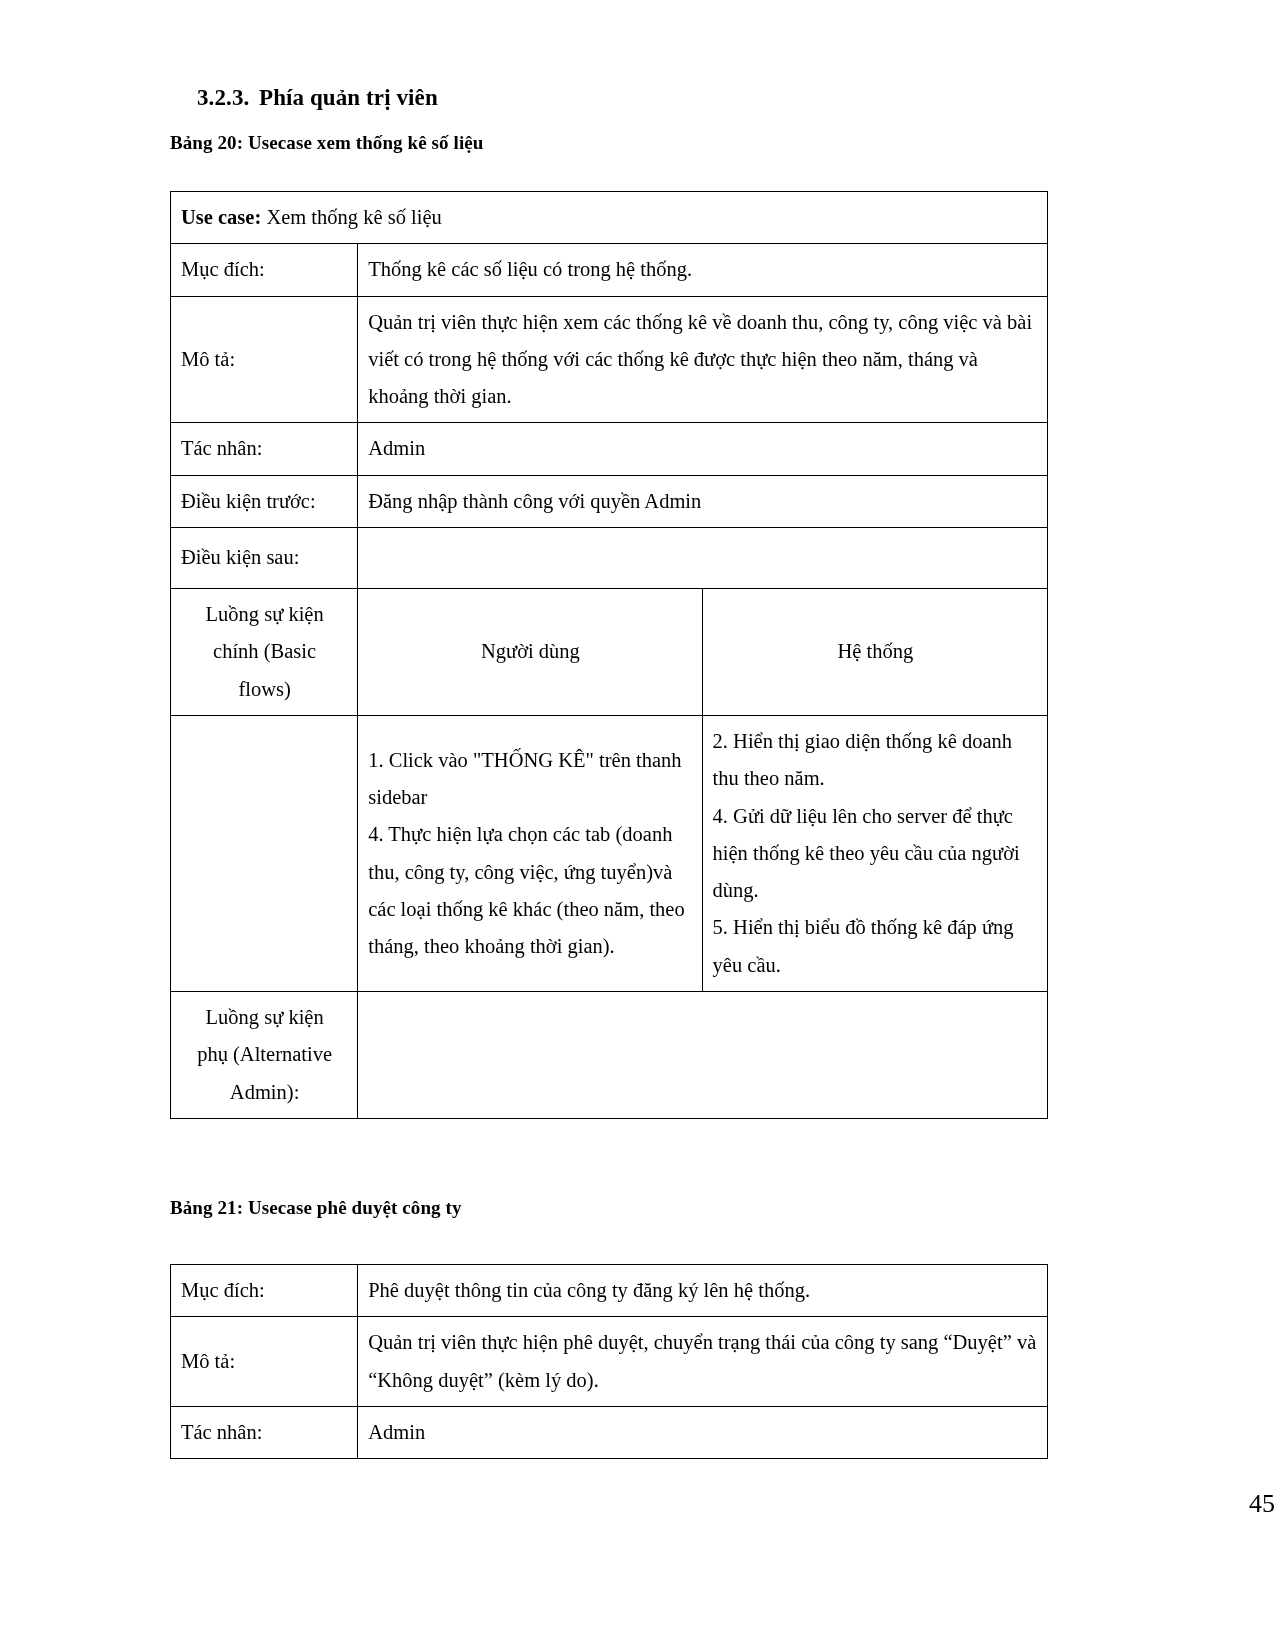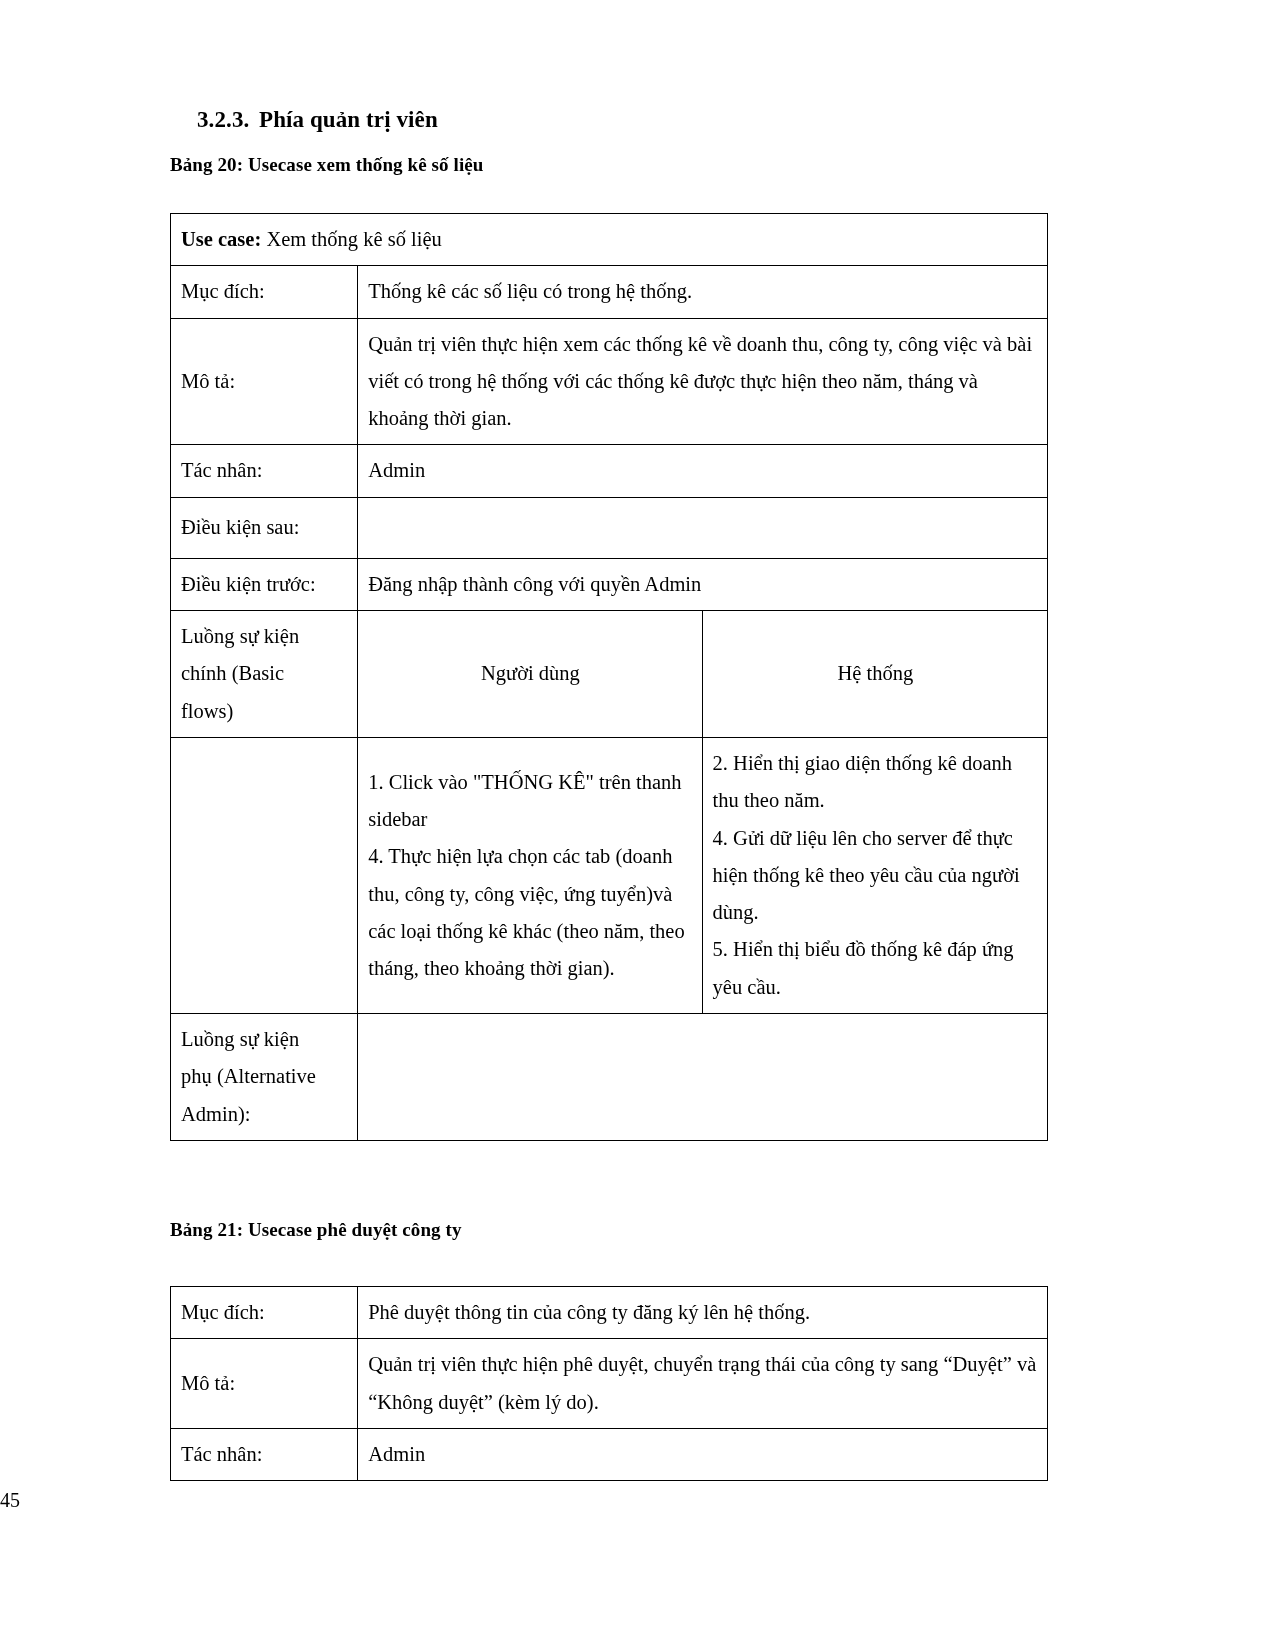--- a/index.html
+++ b/index.html
@@ -28,21 +28,21 @@
     left: 170px;
     top: 0;
     width: 878px;
   }
 
   
   .section-heading {
     font-size: 23px;
     font-weight: bold;
     margin: 0;
-    padding-top: 107px;
+    padding-top: 85px;
     padding-left: 27px;
     letter-spacing: 0.1px;
   }
   .section-heading .sec-num {
     display: inline-block;
     min-width: 62px;
   }
 
   
   .table-caption {
@@ -78,36 +78,36 @@
   }
   td.top-cell {
     vertical-align: top;
   }
   td.center-cell {
     text-align: center;
     vertical-align: middle;
   }
   .bold { font-weight: bold; }
 
-  .line { display: block; }
+  .line { display: block; text-align: center; }
   .gap-after-table1 { height: 58px; }
 
   
   .empty-sau { height: 46px; }
 
   .flows-label .line { white-space: nowrap; }
 
   
   .page-number {
     position: absolute;
     left: 0;
     right: 0;
     top: 1489px;
-    text-align: left;
-    font-size: 20px;
+    text-align: right;
+    font-size: 26px;
   }
 </style>
 </head>
 <body>
 
 <div class="page">
 
   <div class="content">
 
     <h2 class="section-heading">
@@ -137,26 +137,26 @@
         </tr>
         <tr>
           <td class="label-cell">Mô tả:</td>
           <td colspan="2">Quản trị viên thực hiện xem các thống kê về doanh thu, công ty, công việc và bài viết có trong hệ thống với các thống kê được thực hiện theo năm, tháng và khoảng thời gian.</td>
         </tr>
         <tr>
           <td class="label-cell">Tác nhân:</td>
           <td colspan="2">Admin</td>
         </tr>
         <tr>
+          <td class="label-cell">Điều kiện trước:</td>
+          <td colspan="2">Đăng nhập thành công với quyền Admin</td>
+        </tr>
+        <tr>
           <td class="label-cell">Điều kiện sau:</td>
           <td colspan="2" class="empty-sau"></td>
-        </tr>
-        <tr>
-          <td class="label-cell">Điều kiện trước:</td>
-          <td colspan="2">Đăng nhập thành công với quyền Admin</td>
         </tr>
         <tr>
           <td class="label-cell flows-label">
             <span class="line">Luồng sự kiện</span>
             <span class="line">chính (Basic</span>
             <span class="line">flows)</span>
           </td>
           <td class="center-cell">Người dùng</td>
           <td class="center-cell">Hệ thống</td>
         </tr>

